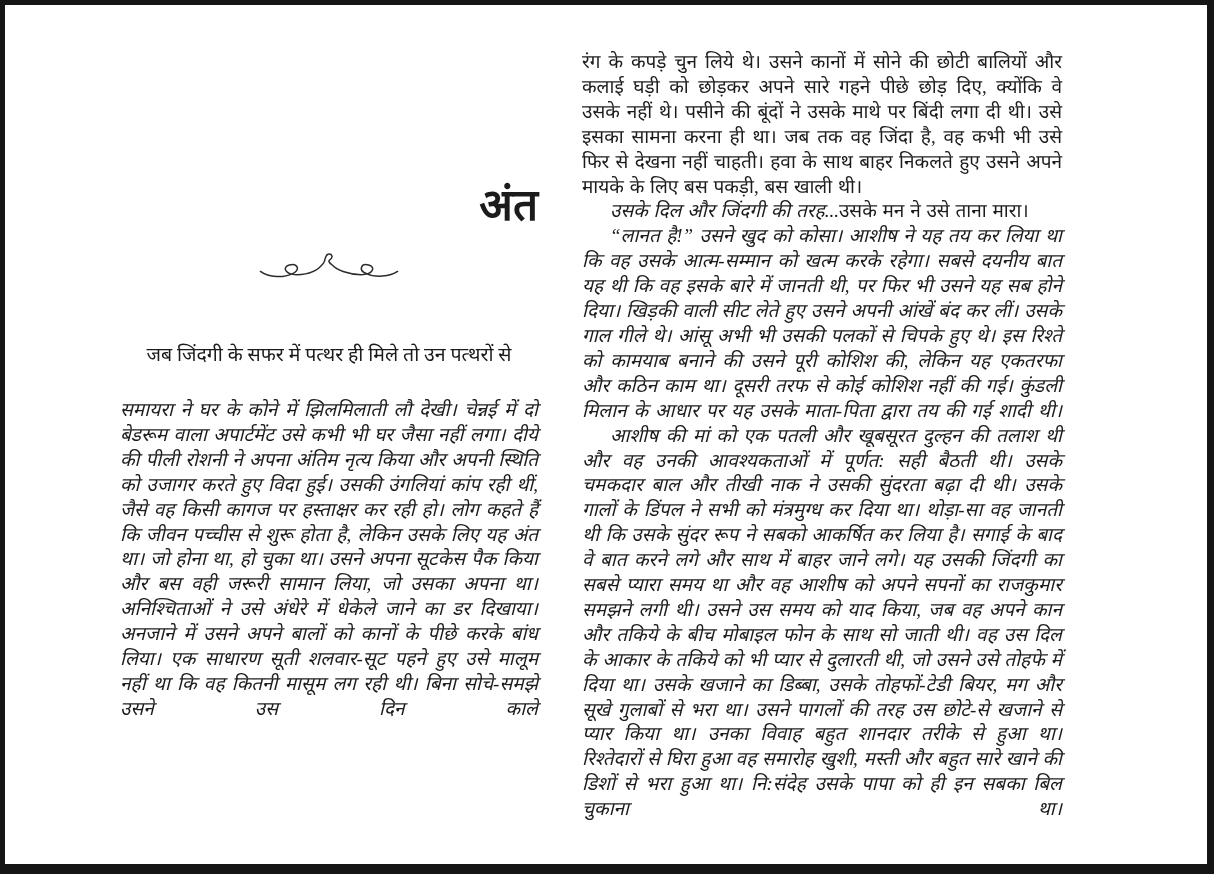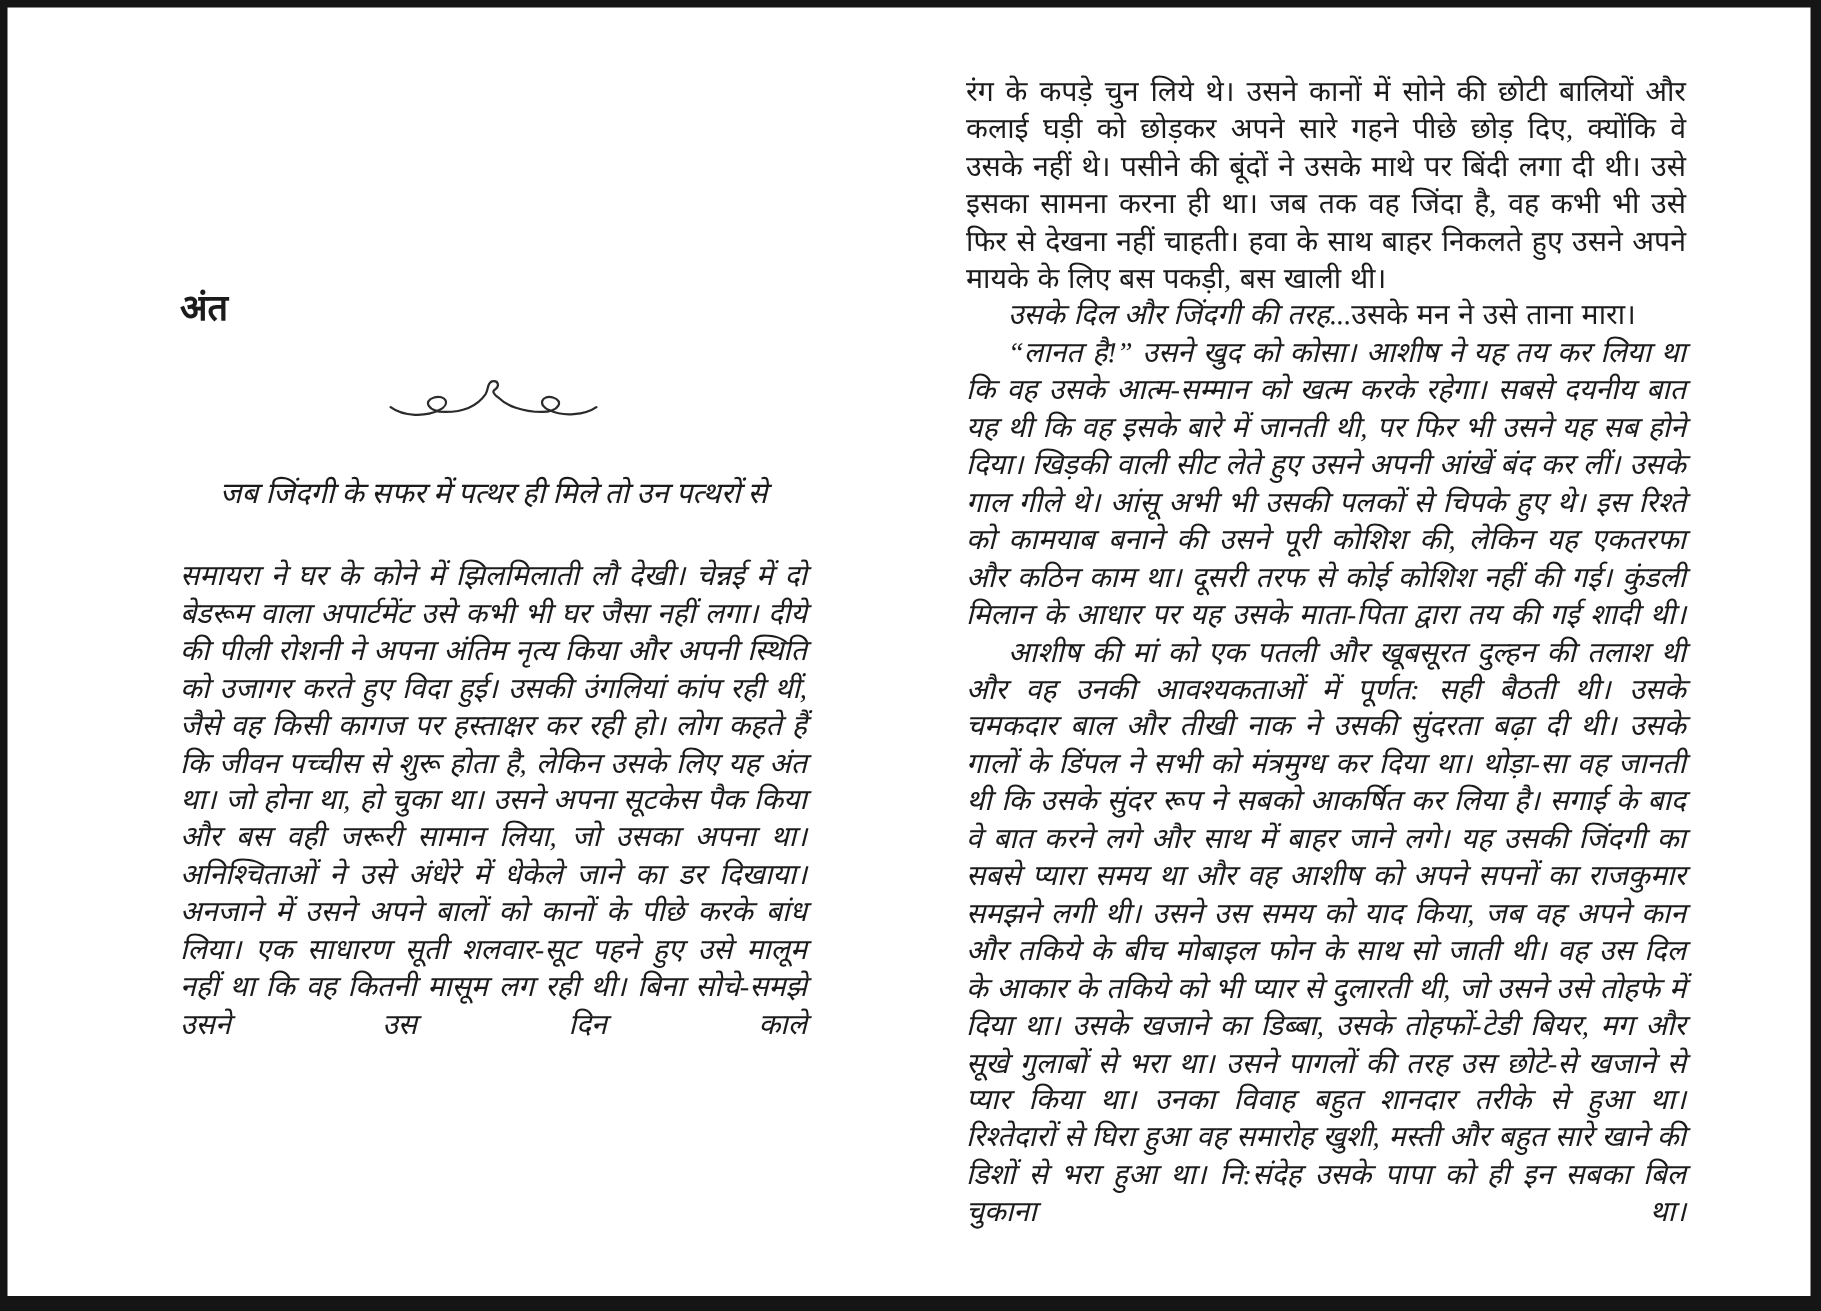--- a/index.html
+++ b/index.html
@@ -33,51 +33,50 @@
     top: 172px;
     width: 418px;
   }
   .chapter-label {
     text-align: center;
     font-size: 21px;
     line-height: 26px;
     letter-spacing: 0.3px;
   }
   .chapter-title {
-    text-align: left;
-    font-size: 24px;
+    text-align: right;
+    font-size: 44px;
     line-height: 44px;
     font-weight: 700;
     margin-top: 12px;
   }
   .ornament-wrap {
     margin-top: 18px;
     text-align: center;
   }
   .ornament-wrap svg { display: inline-block; }
   .epigraph {
-    margin-top: 26px;
-    font-style: italic;
+    margin-top: 52px;
     font-size: 19.5px;
     line-height: 30px;
     text-align: center;
   }
   .left-body {
     margin-top: 28px;
     font-size: 19px;
     line-height: 24.9px;
     text-align: justify;
     text-align-last: justify;
     word-spacing: 1px;
     font-style: italic;
   }
   
   .right-page {
     position: absolute;
-    left: 644px;
+    left: 582px;
     top: 50px;
     width: 480px;
     font-size: 19px;
     line-height: 24.9px;
     text-align: justify;
     word-spacing: 1px;
   }
   .right-page p { margin: 0; }
   .right-page p.indent { text-indent: 28px; }
   .right-page p.flush-last { text-align-last: justify; font-style: italic; }

